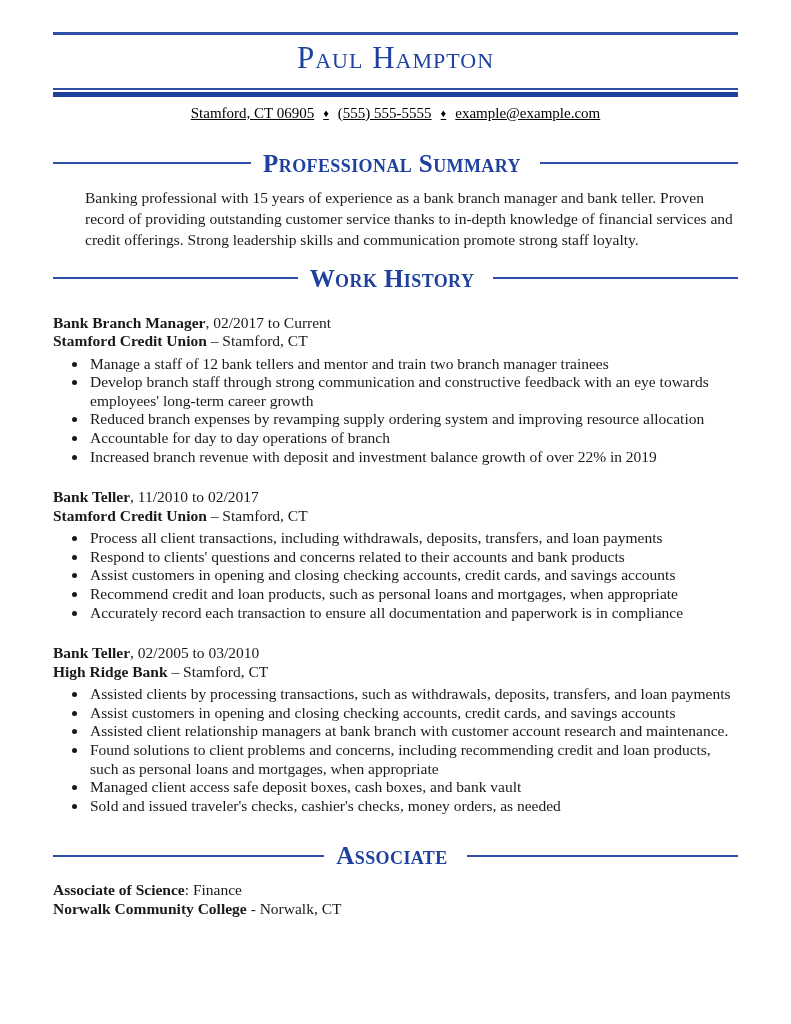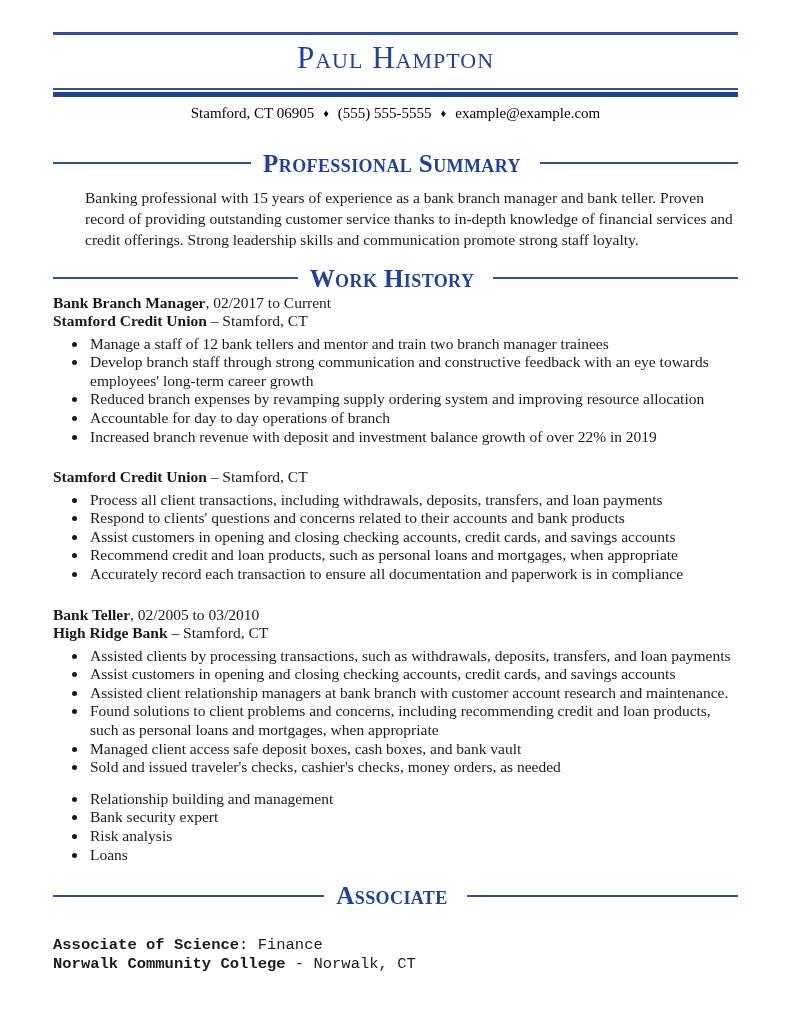--- a/index.html
+++ b/index.html
@@ -20,54 +20,54 @@
   .rule-top{height:3px;background:var(--rule);margin-top:32px;}
   .name{
     text-align:center;color:var(--accent);
     font-weight:normal;font-variant:small-caps;
     font-size:31px;letter-spacing:1px;
     margin:5px 0 12px;line-height:1.15;
   }
   .rule-thin{height:2px;background:var(--rule);}
   .rule-thick{height:5px;background:var(--accent);margin-top:2px;}
   .contact{
-    text-align:center;font-size:15px;margin-top:8px;color:#000;
+    text-align:center;font-size:15px;margin-top:8px;color:#000;text-decoration:underline;
   }
   .contact .sep{font-size:11px;margin:0 9px;position:relative;top:-1px;}
 
   
   .sec{display:flex;align-items:center;}
   .sec .line{flex:1;height:2px;background:var(--rule);}
   .sec .title{
     color:var(--accent);font-weight:bold;font-variant:small-caps;
     font-size:25px;letter-spacing:.4px;line-height:1;
     margin:0 19px 0 12px;white-space:nowrap;
   }
   .sec.summary{margin-top:29px;}
   .sec.work{margin-top:16px;justify-content:flex-end;}
   .sec.skills{margin-top:17px;}
   .sec.education{margin-top:19px;}
 
   
   .para{
     font-size:15.5px;line-height:21px;margin-top:11px;margin-left:32px;
   }
-  .job{margin-top:3px;}
+  .job{margin-top:23px;}
   .job + .job{margin-top:22px;}
   .job-line{font-size:15.5px;line-height:18.5px;}
   .job-line b{font-weight:bold;}
   ul.bullets{
     list-style:disc;padding-left:35px;margin-top:4px;
   }
   ul.bullets li{
     font-size:15.5px;line-height:18.6px;padding-left:2px;
   }
   .skills-cols{display:flex;margin-top:9px;}
   .skills-cols .col{flex:1;}
-  .edu{margin-top:28px;font-family:Liberation Mono, monospace;}
+  .edu{margin-top:12px;}
   .edu .job-line{line-height:19px;}
 </style>
 </head>
 <body>
 
 <div class="page">
 
   <div class="rule-top"></div>
   <div class="name">Paul Hampton</div>
   <div class="rule-thin"></div>
@@ -95,20 +95,21 @@
     <ul class="bullets">
       <li>Manage a staff of 12 bank tellers and mentor and train two branch manager trainees</li>
       <li>Develop branch staff through strong communication and constructive feedback with an eye towards employees' long-term career growth</li>
       <li>Reduced branch expenses by revamping supply ordering system and improving resource allocation</li>
       <li>Accountable for day to day operations of branch</li>
       <li>Increased branch revenue with deposit and investment balance growth of over 22% in 2019</li>
     </ul>
   </div>
 
   <div class="job">
+    <div class="job-line"><b>Bank Teller</b><span>, 11/2010 to 02/2017</span></div>
     <div class="job-line"><b>Stamford Credit Union</b><span> – Stamford, CT</span></div>
     <ul class="bullets">
       <li>Process all client transactions, including withdrawals, deposits, transfers, and loan payments</li>
       <li>Respond to clients' questions and concerns related to their accounts and bank products</li>
       <li>Assist customers in opening and closing checking accounts, credit cards, and savings accounts</li>
       <li>Recommend credit and loan products, such as personal loans and mortgages, when appropriate</li>
       <li>Accurately record each transaction to ensure all documentation and paperwork is in compliance</li>
     </ul>
   </div>
 
@@ -119,28 +120,20 @@
       <li>Assisted clients by processing transactions, such as withdrawals, deposits, transfers, and loan payments</li>
       <li>Assist customers in opening and closing checking accounts, credit cards, and savings accounts</li>
       <li>Assisted client relationship managers at bank branch with customer account research and maintenance.</li>
       <li>Found solutions to client problems and concerns, including recommending credit and loan products, such as personal loans and mortgages, when appropriate</li>
       <li>Managed client access safe deposit boxes, cash boxes, and bank vault</li>
       <li>Sold and issued traveler's checks, cashier's checks, money orders, as needed</li>
     </ul>
   </div>
 
   <div class="skills-cols">
-    <div class="col">
-      <ul class="bullets">
-        <li>Relationship building and management</li>
-        <li>Bank security expert</li>
-        <li>Risk analysis</li>
-        <li>Loans</li>
-      </ul>
-    </div>
   </div>
 
   <div class="sec education">
     <span class="line"></span>
     <span class="title">Associate</span>
     <span class="line"></span>
   </div>
   <div class="edu">
     <div class="job-line"><b>Associate of Science</b><span>: Finance</span></div>
     <div class="job-line"><b>Norwalk Community College</b><span> - Norwalk, CT</span></div>

